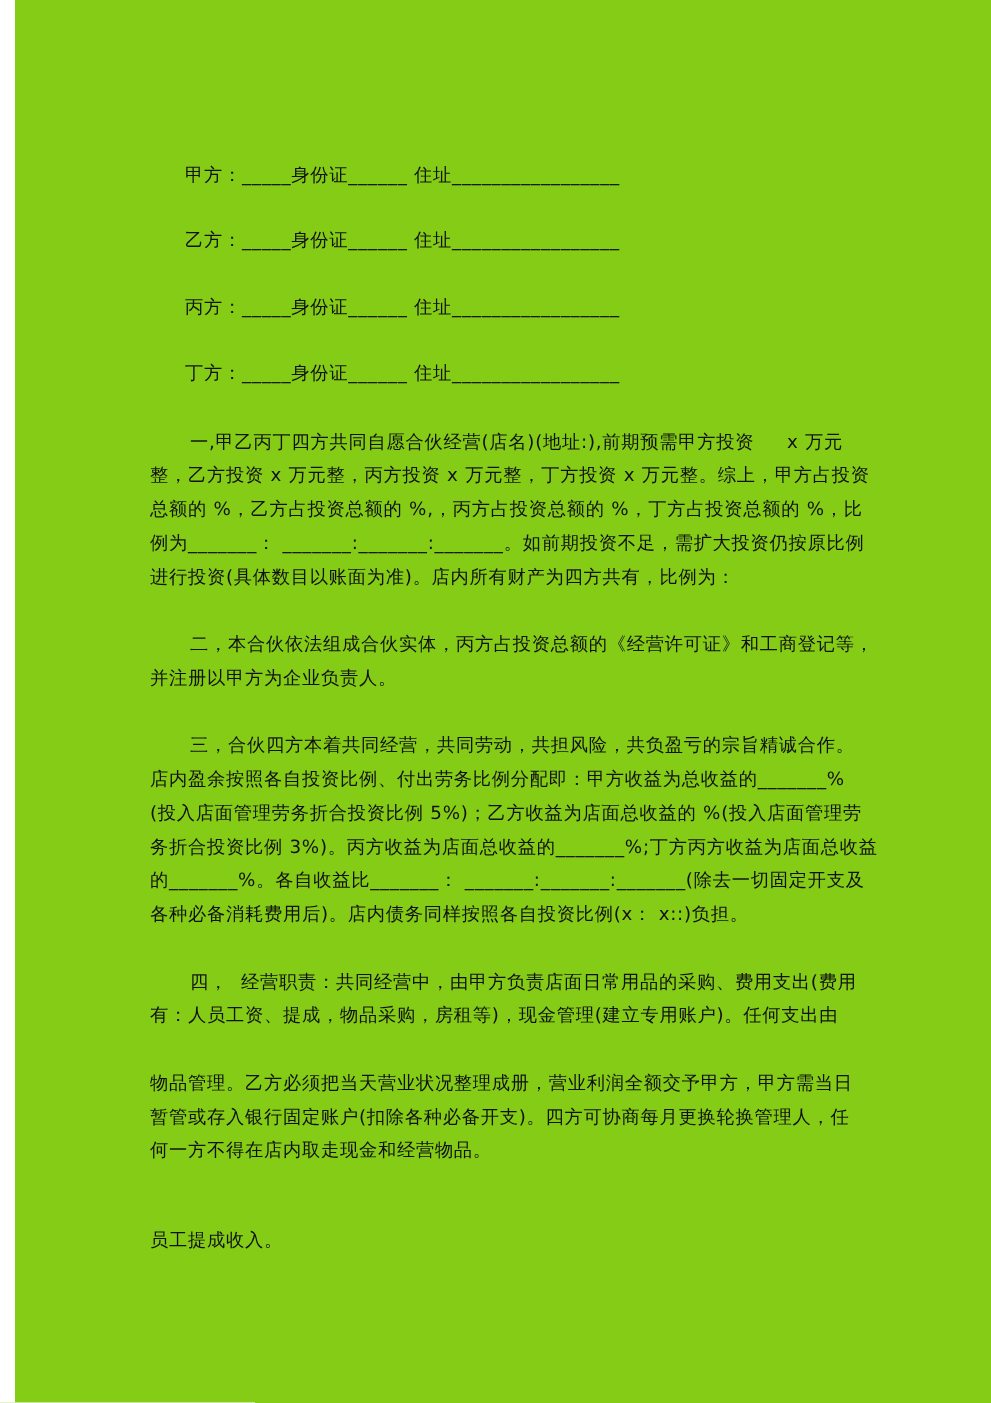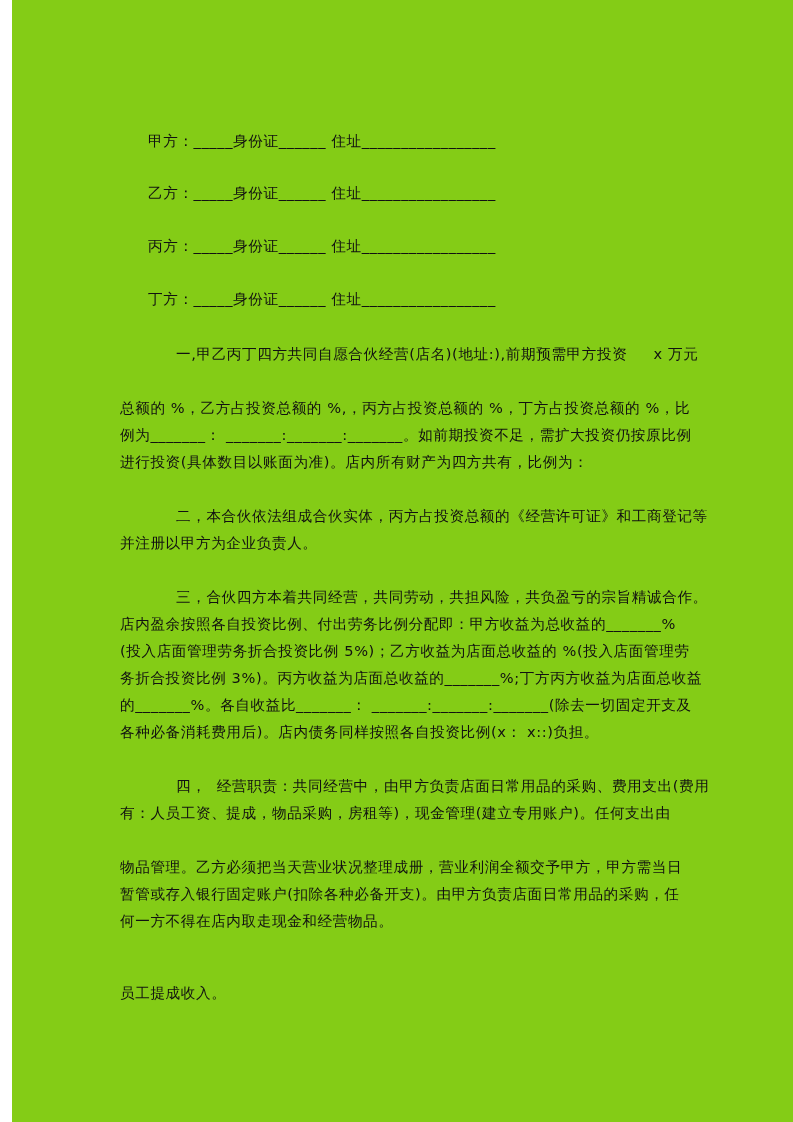--- a/index.html
+++ b/index.html
@@ -2,50 +2,51 @@
 <html><head>
   <meta charset="utf-8">
   <style>
     html, body { margin: 0; padding: 0; background: #ffffff; }
     body { width: 793px; height: 1122px; position: relative; overflow: hidden;
            font-family: "DejaVu Sans", "Liberation Sans", sans-serif; color: #111; }
     .page { position: absolute; left: 12px; top: 0; width: 793px; height: 1122px; background: #84cc16; }
     .clip { position: absolute; left: 108px; top: 0; width: 590px; height: 1122px; overflow: hidden; }
     .line { position: absolute; left: 0; white-space: pre; font-size: 14.6px; line-height: 20px; letter-spacing: 0.6px; }
     .party { left: 28px; }
-    .indent { left: 32px; margin-left: 24px; }
+    .indent { left: 32px; }
   </style>
 </head>
 <body>
 
 <div class="page">
   <div class="clip">
 
     <div class="line party" style="top:131px">甲方：_____身份证______ 住址_________________</div>
     <div class="line party" style="top:183px">乙方：_____身份证______ 住址_________________</div>
     <div class="line party" style="top:236px">丙方：_____身份证______ 住址_________________</div>
     <div class="line party" style="top:289px">丁方：_____身份证______ 住址_________________</div>
 
     <div class="line indent" style="top:344px">一,甲乙丙丁四方共同自愿合伙经营(店名)(地址:),前期预需甲方投资     x 万元</div>
+    <div class="line" style="top:371px">整，乙方投资 x 万元整，丙方投资 x 万元整，丁方投资 x 万元整。综上，甲方占投资</div>
     <div class="line" style="top:398px">总额的 %，乙方占投资总额的 %,，丙方占投资总额的 %，丁方占投资总额的 %，比</div>
     <div class="line" style="top:425px">例为_______： _______:_______:_______。如前期投资不足，需扩大投资仍按原比例</div>
     <div class="line" style="top:452px">进行投资(具体数目以账面为准)。店内所有财产为四方共有，比例为：</div>
 
     <div class="line indent" style="top:506px">二，本合伙依法组成合伙实体，丙方占投资总额的《经营许可证》和工商登记等，</div>
     <div class="line" style="top:533px">并注册以甲方为企业负责人。</div>
 
     <div class="line indent" style="top:587px">三，合伙四方本着共同经营，共同劳动，共担风险，共负盈亏的宗旨精诚合作。</div>
     <div class="line" style="top:614px">店内盈余按照各自投资比例、付出劳务比例分配即：甲方收益为总收益的_______%</div>
     <div class="line" style="top:641px">(投入店面管理劳务折合投资比例 5%)；乙方收益为店面总收益的 %(投入店面管理劳</div>
     <div class="line" style="top:668px">务折合投资比例 3%)。丙方收益为店面总收益的_______%;丁方丙方收益为店面总收益</div>
     <div class="line" style="top:695px">的_______%。各自收益比_______： _______:_______:_______(除去一切固定开支及</div>
     <div class="line" style="top:722px">各种必备消耗费用后)。店内债务同样按照各自投资比例(x： x::)负担。</div>
 
     <div class="line indent" style="top:776px">四，  经营职责：共同经营中，由甲方负责店面日常用品的采购、费用支出(费用</div>
     <div class="line" style="top:803px">有：人员工资、提成，物品采购，房租等)，现金管理(建立专用账户)。任何支出由</div>
     <div class="line" style="top:857px">物品管理。乙方必须把当天营业状况整理成册，营业利润全额交予甲方，甲方需当日</div>
-    <div class="line" style="top:884px">暂管或存入银行固定账户(扣除各种必备开支)。由甲方负责店面日常用品的采购，任</div>
+    <div class="line" style="top:884px">暂管或存入银行固定账户(扣除各种必备开支)。四方可协商每月更换轮换管理人，任</div>
     <div class="line" style="top:911px">何一方不得在店内取走现金和经营物品。</div>
 
     <div class="line" style="top:983px">员工提成收入。</div>
 
   </div>
 </div>
 
 </body></html>

